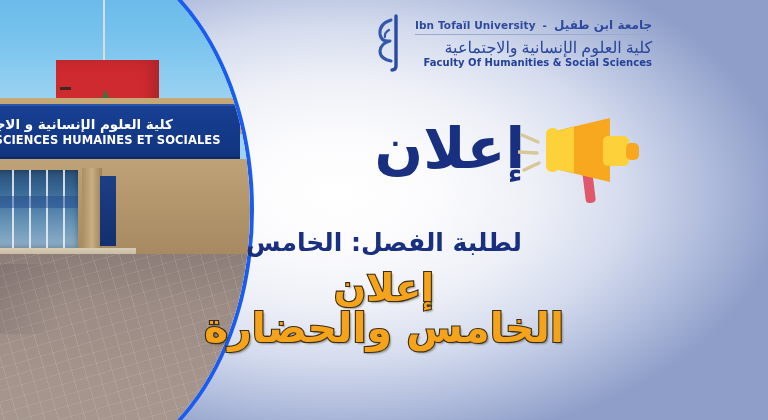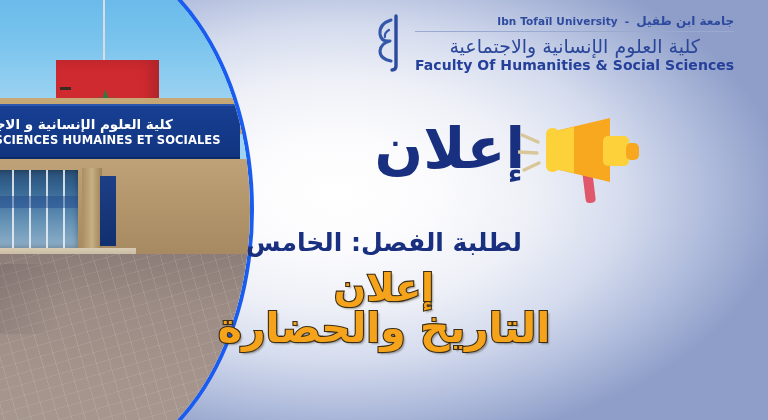--- a/index.html
+++ b/index.html
@@ -72,22 +72,22 @@
 
   
   #logo{ position:absolute; left:376px; top:14px; display:flex; align-items:center; gap:9px; }
   #logo .mark{ width:30px; height:58px; position:relative; flex:none; }
   #logo .mark svg{ display:block; }
   #logo .txt{ display:flex; flex-direction:column; }
   .logo-row1{ display:flex; align-items:center; justify-content:flex-end; gap:7px;
               color:#2d4a9e; font-size:10.5px; font-weight:bold; letter-spacing:.1px; white-space:nowrap; }
   .logo-row1 .ar{ direction:rtl; font-size:12px; letter-spacing:1.1px; }
   .logo-rule{ height:1px; background:#9aa9cf; margin:2.5px 0 3px; }
-  .logo-ar2{ color:#2a4699; font-size:19px; direction:rtl; text-align:center; letter-spacing:.4px; white-space:nowrap; }
-  .logo-en2{ color:#25409a; font-size:14px; font-weight:bold; text-align:center; letter-spacing:.05px; white-space:nowrap; }
+  .logo-ar2{ color:#2a4699; font-size:16px; direction:rtl; text-align:right; letter-spacing:.4px; white-space:nowrap;font-family:Liberation Serif, serif; }
+  .logo-en2{ color:#25409a; font-size:10px; font-weight:bold; text-align:right; letter-spacing:.05px; white-space:nowrap; }
 
   
   #headline-row{ position:absolute; left:350px; top:112px; width:330px; height:92px; }
   #headline{ position:absolute; right:155px; top:8px; direction:rtl;
              color:#18307f; font-size:57px; font-weight:bold; line-height:1;
              letter-spacing:1px; white-space:nowrap; }
   #megaphone{ position:absolute; left:168px; top:0px; width:126px; height:92px; }
 
   
   #line-semester{ position:absolute; left:0; right:0; top:228px; text-align:center;
@@ -174,15 +174,15 @@
         <rect x="66" y="57" width="10" height="34" rx="4" fill="#e0566b" transform="rotate(-7 71 74)"></rect>
         <path d="M33 20 L92 6 L92 70 L33 56 Z" fill="#f7a81f"></path>
         <path d="M33 20 L56 15 L56 61 L33 56 Z" fill="#fcd139"></path>
         <rect x="28" y="16" width="13" height="44" rx="6" fill="#fcd139"></rect>
         <rect x="85" y="24" width="26" height="30" rx="5" fill="#fcd139"></rect>
         <rect x="108" y="31" width="13" height="17" rx="5" fill="#f7a81f"></rect>
       </svg>
     </div>
   </div>
   <div id="line-branch" class="orange">إعلان</div>
-  <div id="line-field" class="orange">التاريخ والحضارة</div>
+  <div id="line-field" class="orange">الخامس والحضارة</div>
 
 </div>
 
 </body></html>

